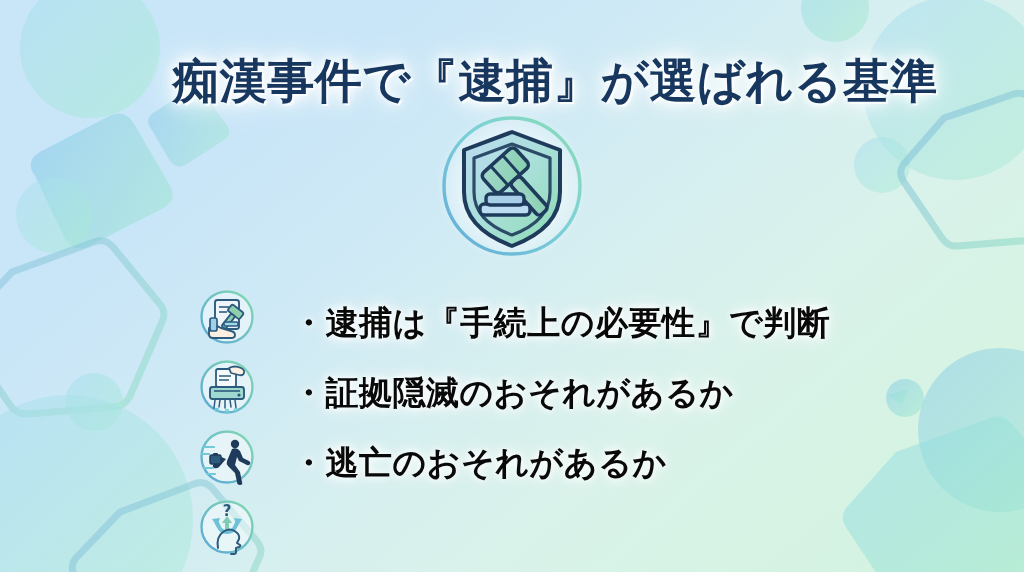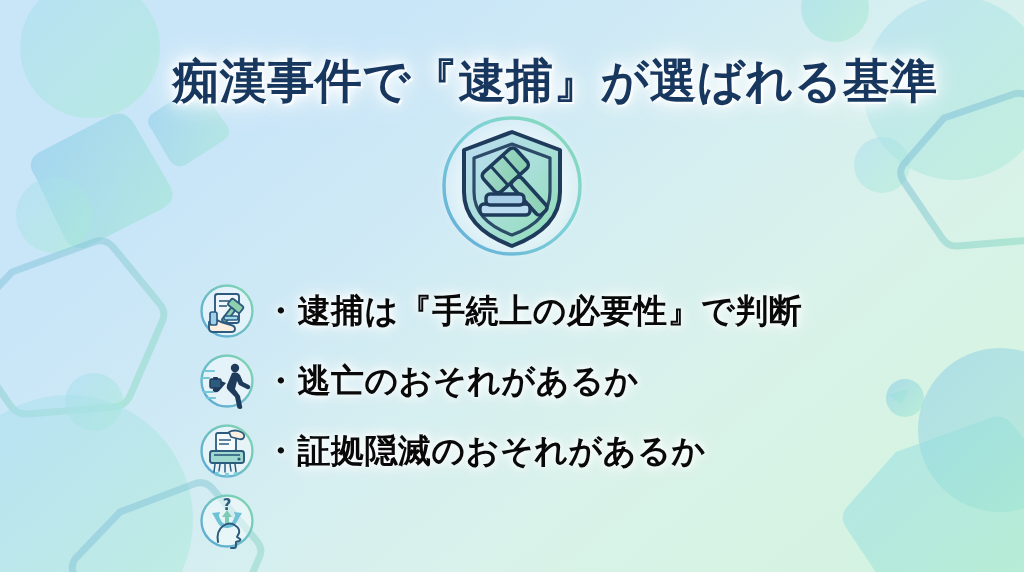--- a/index.html
+++ b/index.html
@@ -71,22 +71,23 @@
 
   
   .bullets {
     position: absolute;
     left: 198px;
     top: 276px;
     z-index: 5;
   }
   .bullet-row {
     display: flex;
-    align-items: center;
+    align-items: flex-end;
     height: 70px;
+    gap: 28px;
   }
   .bullet-icon {
     width: 58px;
     height: 58px;
     flex: 0 0 58px;
     position: relative;
   }
   .bullet-text {
     margin-left: 8px;
     font-size: 33px;
@@ -223,51 +224,20 @@
             <rect x="27" y="17" width="15" height="8" rx="2" fill="#8ecfae" stroke="#2d5b7e" stroke-width="1.8"></rect>
             <rect x="32" y="25" width="5" height="16" rx="1.8" fill="#8ecfae" stroke="#2d5b7e" stroke-width="1.8"></rect>
           </g>
           <rect x="26" y="34" width="14" height="4" rx="1.4" fill="#9fd8e8" stroke="#2d5b7e" stroke-width="1.6"></rect>
           <path d="M11 40 q6 -4 12 0 l10 3 q4 1 4 4 q0 3 -4 3 l-18 0 q-4 0 -4 -4 z" fill="#fdf0e2" stroke="#2d5b7e" stroke-width="1.9" stroke-linejoin="round"></path>
           <rect x="12" y="30" width="7" height="13" rx="2" fill="#9fd0ea" stroke="#2d5b7e" stroke-width="1.7"></rect>
         </svg>
       </div>
       <div class="bullet-text">
         <span class="bullet-dot">・</span><span>逮捕は『手続上の必要性』で判断</span>
-      </div>
-    </div>
-
-    <div class="bullet-row">
-      <div class="bullet-icon">
-        <svg viewBox="0 0 58 58" width="58" height="58">
-          <defs>
-            <linearGradient id="r2" x1="0" y1="1" x2="1" y2="0">
-              <stop offset="0%" stop-color="#5aa7d8"></stop>
-              <stop offset="100%" stop-color="#84d9b0"></stop>
-            </linearGradient>
-          </defs>
-          <circle cx="29" cy="29" r="27" fill="#ffffff" opacity="0.45"></circle>
-          <circle cx="29" cy="29" r="25.5" fill="none" stroke="url(#r2)" stroke-width="2.4"></circle>
-          <circle cx="37" cy="16" r="4.2" fill="#1f3b5c"></circle>
-          <path d="M34 21 q5 -2 8 2 l3 7 l6 3 q2 1 1 3 q-1 2 -3 1 l-8 -4 l-2 -4
-                   l-2 8 l5 7 l2 10 q1 3 -2 3 q-3 0 -3 -3 l-2 -9 l-7 -7
-                   q-2 -2 -1 -5 z" fill="#1f3b5c"></path>
-          <path d="M28 31 l-7 8 q-2 2 -5 1 q-2 -1 -1 -3 l6 -9 z" fill="#1f3b5c"></path>
-          <rect x="12" y="27" width="11" height="9" rx="1.6" fill="#2d5b7e" stroke="#1f3b5c" stroke-width="1.5"></rect>
-          <rect x="15" y="25" width="5" height="2.5" rx="1" fill="#1f3b5c"></rect>
-          <g stroke="#74c9d8" stroke-width="2.2" stroke-linecap="round">
-            <line x1="6" y1="19" x2="16" y2="19"></line>
-            <line x1="4" y1="26" x2="11" y2="26"></line>
-            <line x1="6" y1="40" x2="15" y2="40"></line>
-            <line x1="9" y1="46" x2="17" y2="46"></line>
-          </g>
-        </svg>
-      </div>
-      <div class="bullet-text">
-        <span class="bullet-dot">・</span><span>逃亡のおそれがあるか</span>
       </div>
     </div>
 
     <div class="bullet-row">
       <div class="bullet-icon">
         <svg viewBox="0 0 58 58" width="58" height="58">
           <defs>
             <linearGradient id="r3" x1="0" y1="1" x2="1" y2="0">
               <stop offset="0%" stop-color="#5aa7d8"></stop>
               <stop offset="100%" stop-color="#84d9b0"></stop>
@@ -298,20 +268,51 @@
       </div>
       <div class="bullet-text">
         <span class="bullet-dot">・</span><span>証拠隠滅のおそれがあるか</span>
       </div>
     </div>
 
     <div class="bullet-row">
       <div class="bullet-icon">
         <svg viewBox="0 0 58 58" width="58" height="58">
           <defs>
+            <linearGradient id="r2" x1="0" y1="1" x2="1" y2="0">
+              <stop offset="0%" stop-color="#5aa7d8"></stop>
+              <stop offset="100%" stop-color="#84d9b0"></stop>
+            </linearGradient>
+          </defs>
+          <circle cx="29" cy="29" r="27" fill="#ffffff" opacity="0.45"></circle>
+          <circle cx="29" cy="29" r="25.5" fill="none" stroke="url(#r2)" stroke-width="2.4"></circle>
+          <circle cx="37" cy="16" r="4.2" fill="#1f3b5c"></circle>
+          <path d="M34 21 q5 -2 8 2 l3 7 l6 3 q2 1 1 3 q-1 2 -3 1 l-8 -4 l-2 -4
+                   l-2 8 l5 7 l2 10 q1 3 -2 3 q-3 0 -3 -3 l-2 -9 l-7 -7
+                   q-2 -2 -1 -5 z" fill="#1f3b5c"></path>
+          <path d="M28 31 l-7 8 q-2 2 -5 1 q-2 -1 -1 -3 l6 -9 z" fill="#1f3b5c"></path>
+          <rect x="12" y="27" width="11" height="9" rx="1.6" fill="#2d5b7e" stroke="#1f3b5c" stroke-width="1.5"></rect>
+          <rect x="15" y="25" width="5" height="2.5" rx="1" fill="#1f3b5c"></rect>
+          <g stroke="#74c9d8" stroke-width="2.2" stroke-linecap="round">
+            <line x1="6" y1="19" x2="16" y2="19"></line>
+            <line x1="4" y1="26" x2="11" y2="26"></line>
+            <line x1="6" y1="40" x2="15" y2="40"></line>
+            <line x1="9" y1="46" x2="17" y2="46"></line>
+          </g>
+        </svg>
+      </div>
+      <div class="bullet-text">
+        <span class="bullet-dot">・</span><span>逃亡のおそれがあるか</span>
+      </div>
+    </div>
+
+    <div class="bullet-row">
+      <div class="bullet-icon">
+        <svg viewBox="0 0 58 58" width="58" height="58">
+          <defs>
             <linearGradient id="r4" x1="0" y1="1" x2="1" y2="0">
               <stop offset="0%" stop-color="#5aa7d8"></stop>
               <stop offset="100%" stop-color="#84d9b0"></stop>
             </linearGradient>
           </defs>
           <circle cx="29" cy="29" r="27" fill="#ffffff" opacity="0.45"></circle>
           <circle cx="29" cy="29" r="25.5" fill="none" stroke="url(#r4)" stroke-width="2.4"></circle>
           <text x="29" y="18" font-size="15" font-weight="700" fill="#2d5b7e" text-anchor="middle" font-family="'DejaVu Sans', sans-serif">?</text>
 
           <path d="M29 34 L29 23" stroke="#7ecbb6" stroke-width="4" stroke-linecap="round" fill="none"></path>

